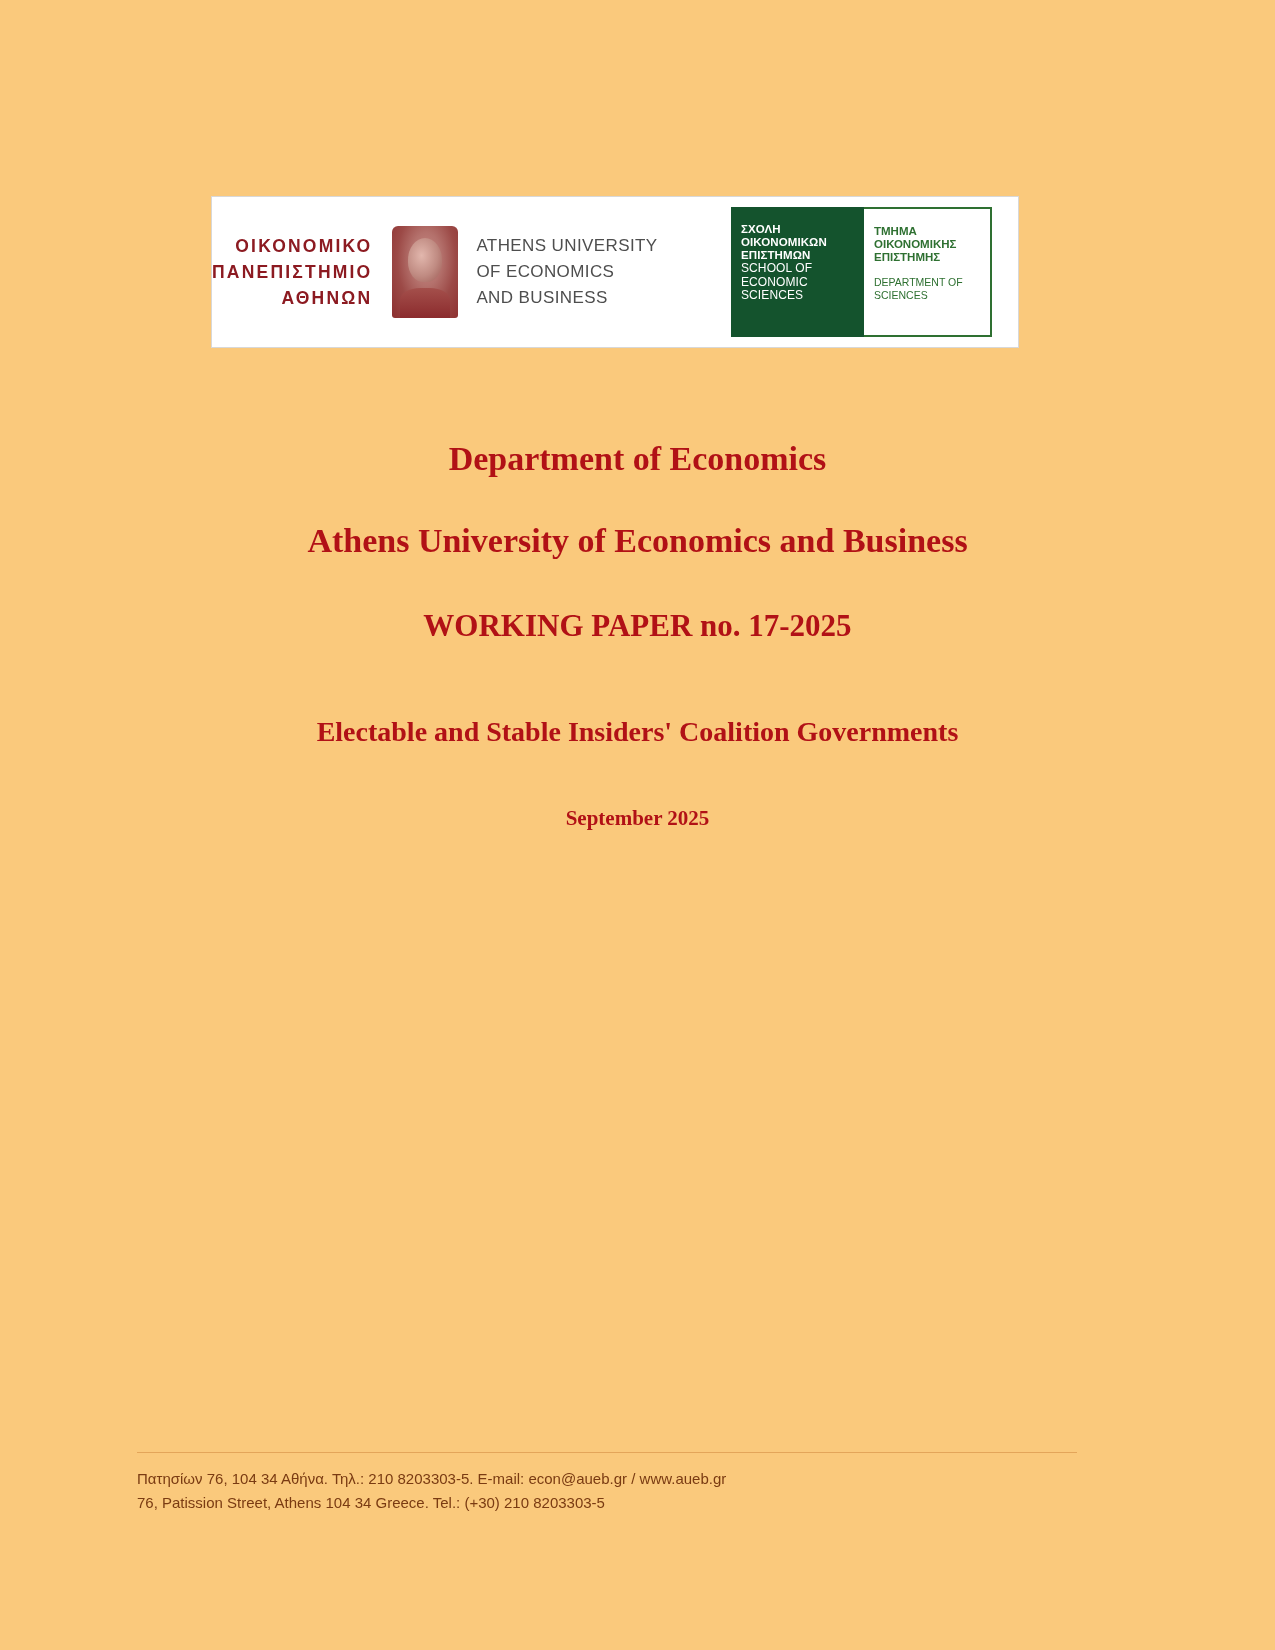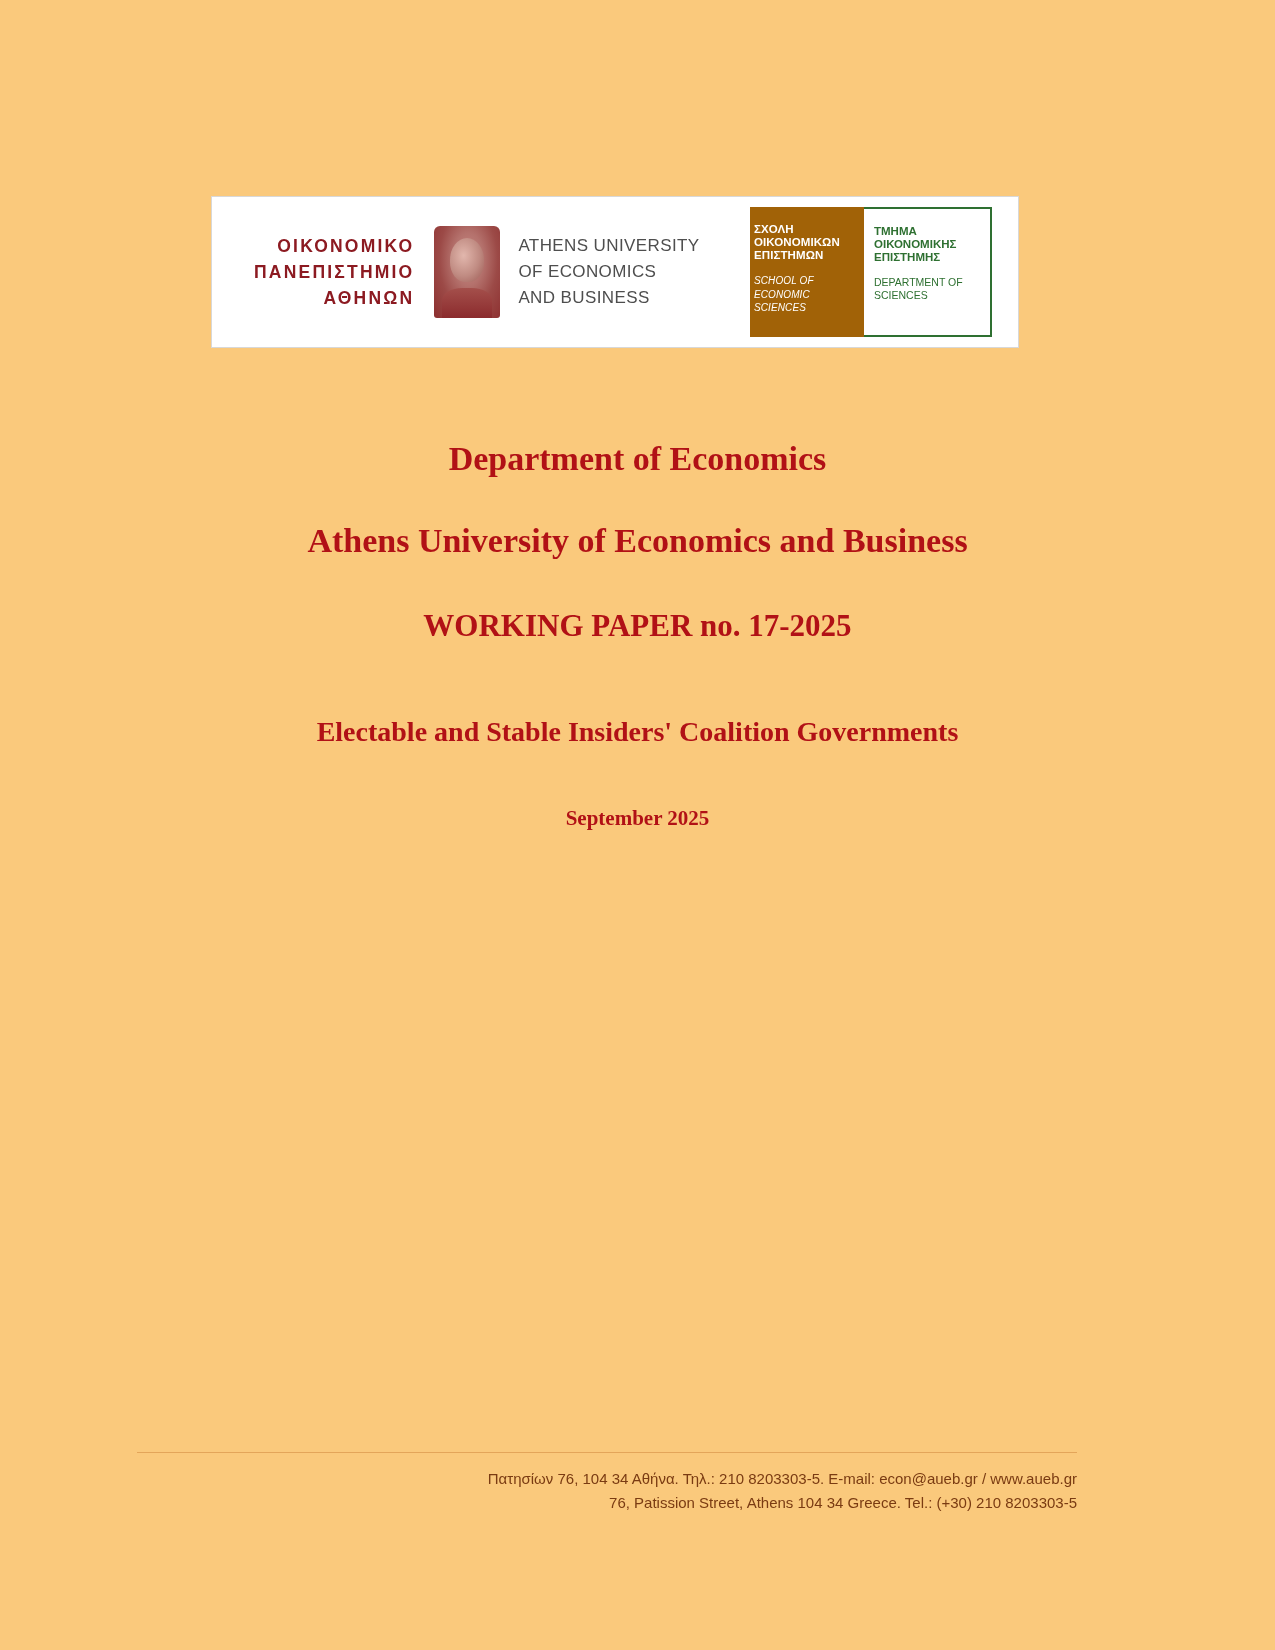--- a/index.html
+++ b/index.html
@@ -24,21 +24,20 @@
     height: 152px;
     background: #ffffff;
     border: 1px solid #d8d8d8;
     box-sizing: border-box;
     display: flex;
     align-items: center;
   }
   .logo-left {
     display: flex;
     align-items: center;
-    padding-left: 42px;
     flex: 0 0 auto;
   }
   .aueb-gr {
     font-family: "Liberation Sans", sans-serif;
     font-weight: bold;
     color: #8c1a21;
     font-size: 17.5px;
     letter-spacing: 2.2px;
     line-height: 26px;
     text-align: right;
@@ -77,40 +76,38 @@
     letter-spacing: 0.4px;
   }
   .logo-right {
     margin-left: auto;
     margin-right: 26px;
     display: flex;
     align-items: stretch;
     height: 130px;
   }
   .dept-green {
-    background: #a16207;
+    background: #14532d;
     color: #ffffff;
-    width: 114px;
+    width: 133px;
     box-sizing: border-box;
-    padding: 16px 8px 10px 4px;
+    padding: 16px 8px 10px 10px;
     font-family: "Liberation Sans", sans-serif;
     position: relative;
   }
   .dept-green .gr {
     font-size: 11.5px;
     font-weight: bold;
     line-height: 13px;
     letter-spacing: 0.1px;
   }
   .dept-green .en {
-    margin-top: 12px;
-    font-size: 10px;
+    font-size: 12px;
     line-height: 13.5px;
     letter-spacing: 0.1px;
-    font-style: italic;
   }
   .dept-white {
     width: 128px;
     box-sizing: border-box;
     border: 2px solid #2e7031;
     border-left: none;
     padding: 16px 8px 8px 10px;
     font-family: "Liberation Sans", sans-serif;
     color: #2e7031;
     position: relative;
@@ -164,21 +161,21 @@
     font-size: 21px;
     font-weight: bold;
   }
 
   
   .footer {
     position: absolute;
     left: 137px;
     top: 1452px;
     width: 940px;
-    text-align: right;
+    text-align: left;
   }
   .footer-rule {
     height: 1px;
     background: #e3a55a;
     width: 100%;
     margin-bottom: 14px;
   }
   .footer-line {
     font-family: "Liberation Sans", sans-serif;
     font-size: 15px;

